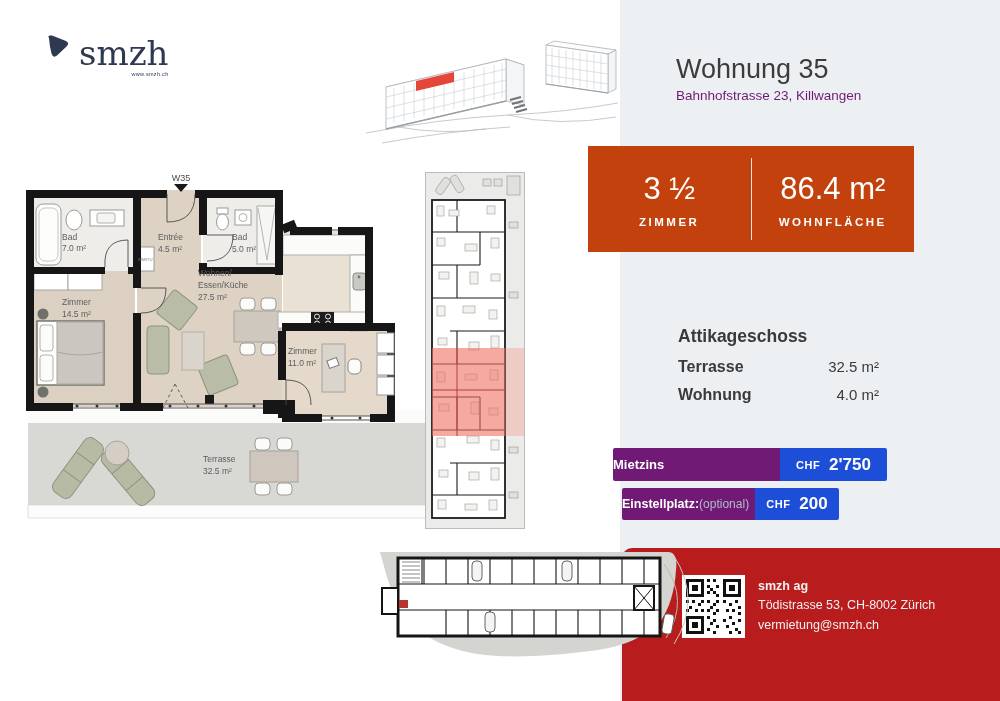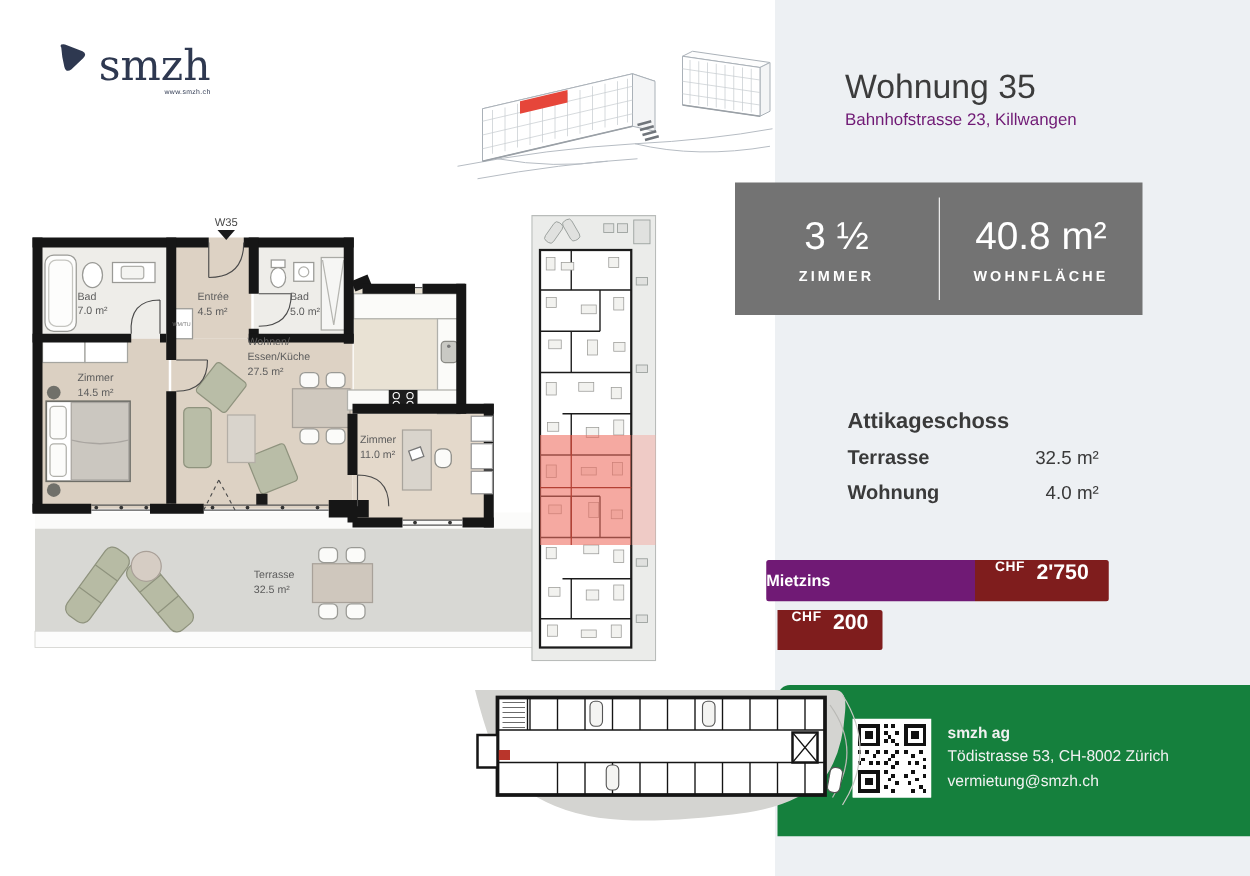--- a/index.html
+++ b/index.html
@@ -15,21 +15,21 @@
   .logo-word{font-family:"DejaVu Serif",serif;font-size:34px;color:#2e3850;line-height:1;margin-left:8px;margin-top:2px;}
   .logo-url{font-size:5.5px;color:#2e3850;text-align:right;margin-top:1px;letter-spacing:.3px;}
 
   
   .title-block{left:676px;top:55px;width:310px;color:#454545;}
   .title{font-size:27px;font-weight:500;color:#3c3c3c;line-height:1.1;}
   .project{font-size:16px;margin-top:4px;color:#4a4a4a;}
   .address{font-size:13.5px;margin-top:3px;color:#701a75;}
 
   
-  .stats-box{left:588px;top:146px;width:326px;height:106px;background:#737373;color:#fff;
+  .stats-box{left:588px;top:146px;width:326px;height:106px;background:#c2410c;color:#fff;
              display:flex;align-items:center;}
   .stats-cell{flex:1;text-align:center;}
   .stats-value{font-size:31px;font-weight:500;}
   .stats-label{font-size:11.5px;font-weight:bold;letter-spacing:2.5px;margin-top:9px;}
   .stats-divider{width:1px;height:82px;background:rgba(255,255,255,.85);}
 
   
   .details{left:678px;top:305px;width:201px;color:#3a3a3a;}
   .details-heading{font-size:17.5px;font-weight:bold;margin-bottom:11px;margin-top:21px;}
   .details-row{display:flex;justify-content:space-between;margin-bottom:10px;align-items:baseline;}
@@ -37,29 +37,29 @@
   .details-value{font-size:15px;}
 
   
   .price-bar{display:flex;height:33px;}
   .bar1{left:613px;top:448px;width:274px;}
   .bar2{left:622px;top:488px;width:217px;height:32px;}
   .bar-left{flex:1;background:#701a75;display:flex;align-items:center;
             border-radius:2px 0 0 2px;white-space:nowrap;}
   .bar-label{color:#fff;font-weight:bold;font-size:13px;}
   .bar-note{color:#b3bac7;font-size:12px;font-weight:400;}
-  .bar-right{background:#7f1d1d;display:flex;align-items:flex-start;justify-content:center;
+  .bar-right{background:#1d4ed8;display:flex;align-items:center;justify-content:center;
              border-radius:0 2px 2px 0;}
   .bar1 .bar-right{width:107px;}
   .bar2 .bar-right{width:84px;}
   .bar-chf{color:#fff;font-size:11px;font-weight:bold;margin-right:9px;letter-spacing:.5px;}
   .bar-amount{color:#fff;font-size:17px;font-weight:bold;}
 
   
-  .contact-box{left:622px;top:548px;width:378px;height:121px;background:#15803d;border-top-left-radius:10px;}
+  .contact-box{left:622px;top:548px;width:378px;height:153px;background:#b91c1c;border-top-left-radius:10px;}
   .qr-wrap{position:absolute;left:60px;top:27px;width:63px;height:63px;background:#fff;}
   .contact-text{position:absolute;left:136px;top:29px;color:#f1f1f1;font-size:12.5px;line-height:1.55;}
   .contact-company{font-weight:bold;}
 
   svg{display:block;}
   .plan-label{font-size:8.5px;fill:#5d5d5d;font-family:"Liberation Sans",sans-serif;}
   .plan-label-sm{font-size:4.3px;fill:#777;font-family:"Liberation Sans",sans-serif;}
   .marker-label{font-size:9px;fill:#4a4a4a;font-family:"Liberation Sans",sans-serif;}
 </style>
 </head>
@@ -118,21 +118,21 @@
     <div class="address">Bahnhofstrasse 23, Killwangen</div>
   </div>
 
   <div class="abs stats-box">
     <div class="stats-cell">
       <div class="stats-value">3 ½</div>
       <div class="stats-label">ZIMMER</div>
     </div>
     <div class="stats-divider"></div>
     <div class="stats-cell">
-      <div class="stats-value">40.8 m²</div>
+      <div class="stats-value">86.4 m²</div>
       <div class="stats-label">WOHNFLÄCHE</div>
     </div>
   </div>
 
   <div class="abs details">
     <div class="details-heading">Attikageschoss</div>
     <div class="details-row">
       <span class="details-label">Terrasse</span>
       <span class="details-value">32.5 m²</span>
     </div>
@@ -145,20 +145,24 @@
   <div class="abs price-bar bar1">
     <div class="bar-left">
       <span class="bar-label">Mietzins</span>
     </div>
     <div class="bar-right">
       <span class="bar-chf">CHF</span>
       <span class="bar-amount">2'750</span>
     </div>
   </div>
   <div class="abs price-bar bar2">
+    <div class="bar-left">
+      <span class="bar-label" style="font-size:12.5px">Einstellplatz:</span>
+        <span class="bar-note">(optional)</span>
+    </div>
     <div class="bar-right">
       <span class="bar-chf">CHF</span>
       <span class="bar-amount">200</span>
     </div>
   </div>
 
   <div class="abs contact-box">
     <div class="qr-wrap">
       <svg width="63" height="63" viewBox="0 0 63 63" shape-rendering="crispEdges">
         <rect width="63" height="63" fill="#fff"></rect>

